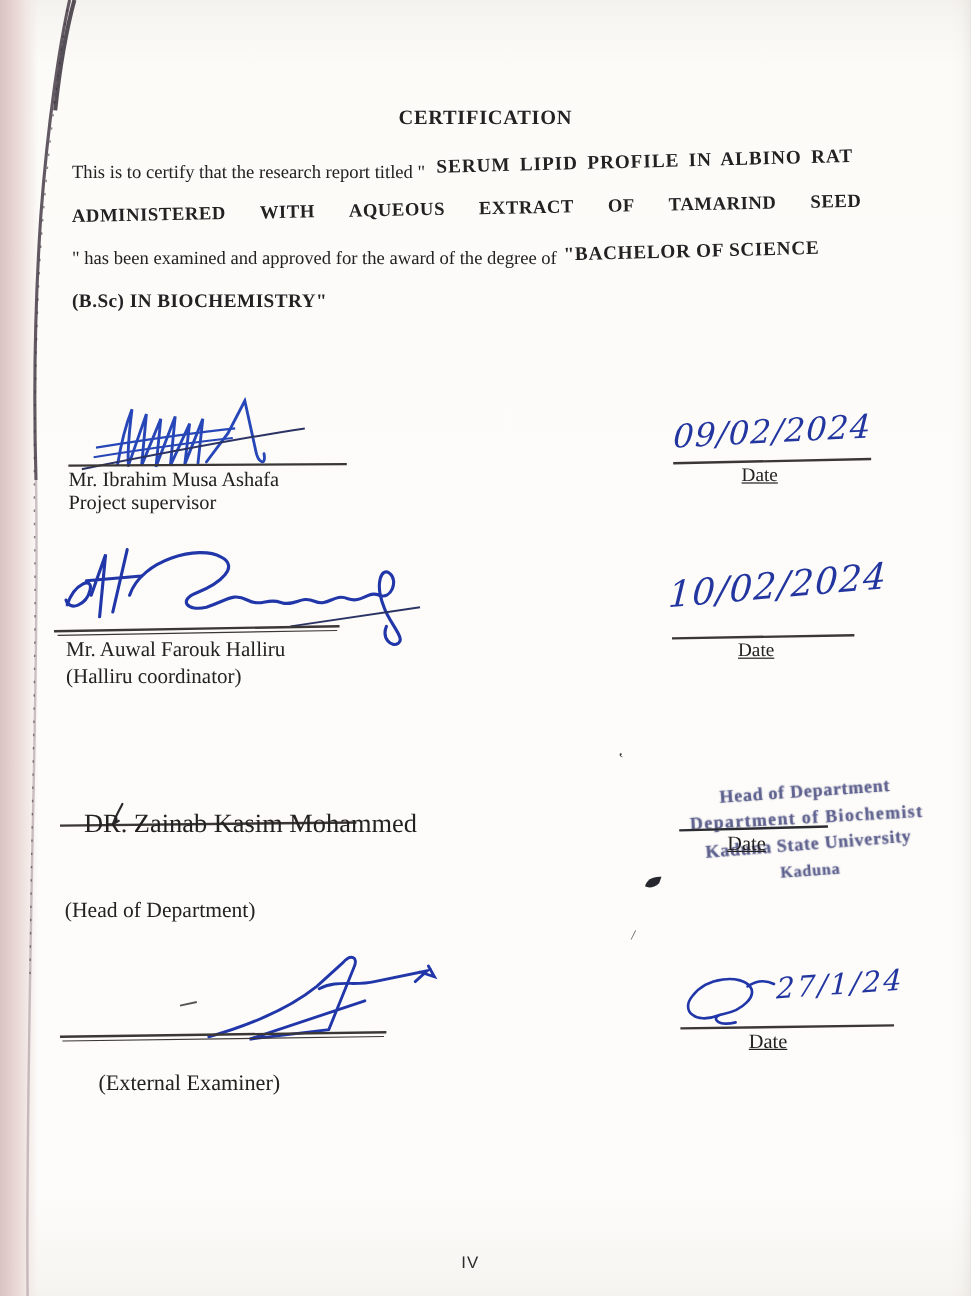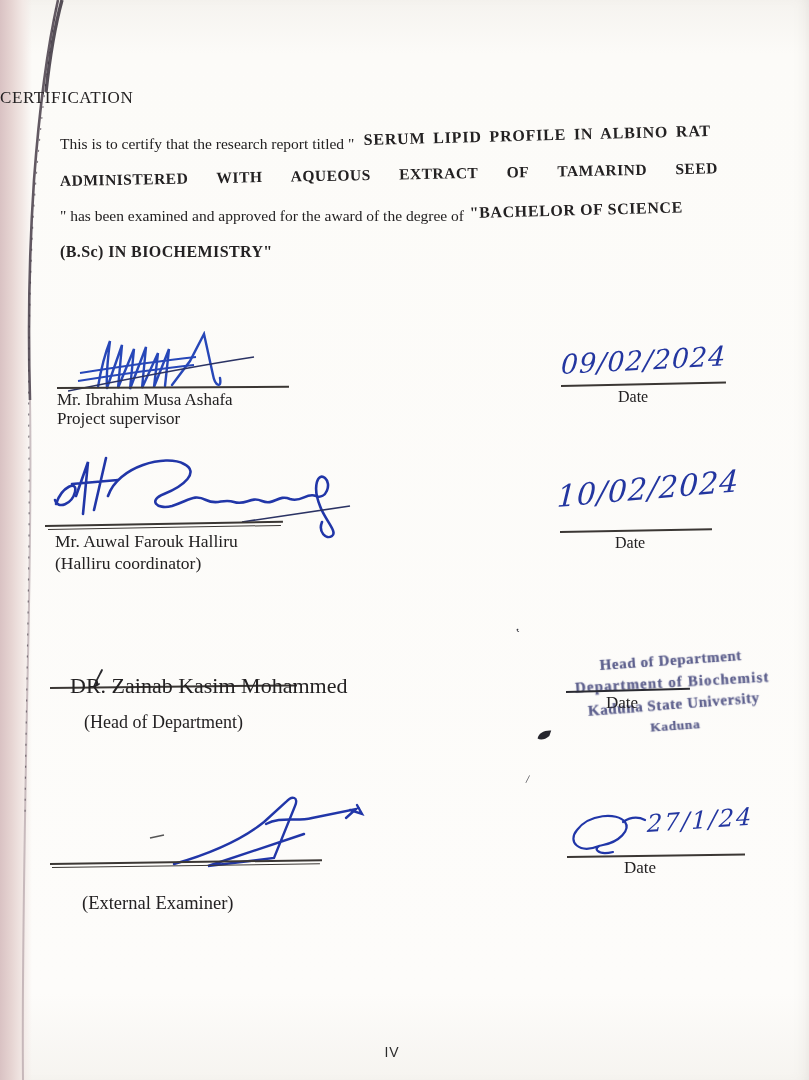--- a/index.html
+++ b/index.html
@@ -7,22 +7,22 @@
     position:relative;width:809px;height:1080px;overflow:hidden;
     background:linear-gradient(180deg,#f5f3ef 0,#fcfbf8 5%,#fdfcfa 92%,#f6f4f0 100%);
     font-family:"Liberation Serif", serif;color:#232122;
     box-shadow:inset -10px 0 18px -14px rgba(120,110,100,.25);
   }
   
   .edge-strip{position:absolute;left:0;top:0;width:32px;height:1080px;
     background:linear-gradient(90deg,#d9c2c3 0%,#e6d4d2 35%,#f2e8e5 70%,rgba(252,251,249,0) 100%);}
   .edge-svg{position:absolute;left:0;top:0;}
   
-  .heading{position:absolute;top:88px;left:0;width:100%;margin:0;
-    font-size:17px;font-weight:normal;letter-spacing:.6px;}
+  .heading{position:absolute;top:88px;left:0;width:100%;margin:0;text-align:center;
+    font-size:17px;font-weight:bold;letter-spacing:.6px;}
   
   .pline{position:absolute;left:60px;white-space:nowrap;font-size:15.5px;}
   .l1{top:135px;}
   .l1 .boldseg{display:inline-block;font-weight:bold;font-size:16px;letter-spacing:.8px;word-spacing:3px;
     transform:rotate(-1.5deg) translateY(-4px);transform-origin:left bottom;margin-left:6px;}
   .l2{top:172px;width:658px;display:flex;justify-content:space-between;font-weight:bold;
     font-size:15.5px;letter-spacing:.5px;transform:rotate(-1.1deg);transform-origin:left center;}
   .l3{top:207px;}
   .l3 .boldseg{display:inline-block;font-weight:bold;font-size:16px;letter-spacing:.6px;
     transform:rotate(-1.5deg) translateY(-3px);transform-origin:left bottom;margin-left:2px;}
@@ -36,23 +36,23 @@
   .rule-d2{left:560px;top:531px;width:152px;transform:rotate(-1deg);}
   .rule-s3{left:50px;top:687px;width:247px;transform:rotate(-.6deg);}
   .rule-d3{left:566px;top:691px;width:124px;transform:rotate(-1.5deg);background:#2a2a31;}
   .rule-s4a{left:50px;top:863px;width:272px;transform:rotate(-.8deg);}
   .rule-s4b{left:52px;top:867px;width:268px;transform:rotate(-.8deg);height:1.2px;}
   .rule-d4{left:567px;top:856px;width:178px;transform:rotate(-.8deg);}
   
   .name,.role{position:absolute;white-space:nowrap;}
   .n1{left:57px;top:390px;font-size:17px;}  .r1{left:57px;top:409px;font-size:17px;}
   .n2{left:55px;top:531px;font-size:17.5px;} .r2{left:55px;top:553px;font-size:17.5px;}
-  .n3{left:54px;top:673px;font-size:22px;margin-left:16px;}  .r3{left:54px;top:712px;font-size:18px;margin-left:30px;}
+  .n3{left:54px;top:673px;font-size:22px;margin-left:16px;}  .r3{left:54px;top:748px;font-size:18px;}
   .n4{left:54px;top:869px;font-size:18.5px;} .r4{left:54px;top:893px;font-size:18.5px;margin-left:28px;}
-  .datelabel{position:absolute;font-size:16px;}
+  .datelabel{position:absolute;font-size:16px;text-decoration:underline;}
   .dl1{left:618px;top:388px;} .dl2{left:615px;top:534px;}
   .dl3{left:606px;top:693px;font-size:17px;} .dl4{left:624px;top:858px;font-size:17px;}
   
   .hw{position:absolute;font-family:"DejaVu Serif",serif;font-style:italic;color:#2336a0;
     white-space:nowrap;transform-origin:left center;}
   .hw1{left:561px;top:349px;font-size:27px;letter-spacing:1px;transform:rotate(-3deg) skewX(-6deg);}
   .hw2{left:557px;top:479px;font-size:30px;letter-spacing:1px;transform:rotate(-5deg) skewX(-8deg);}
   .hw4{left:647px;top:810px;font-size:24px;letter-spacing:2px;transform:rotate(-4deg) skewX(-6deg);}
   
   .sig{position:absolute;}

